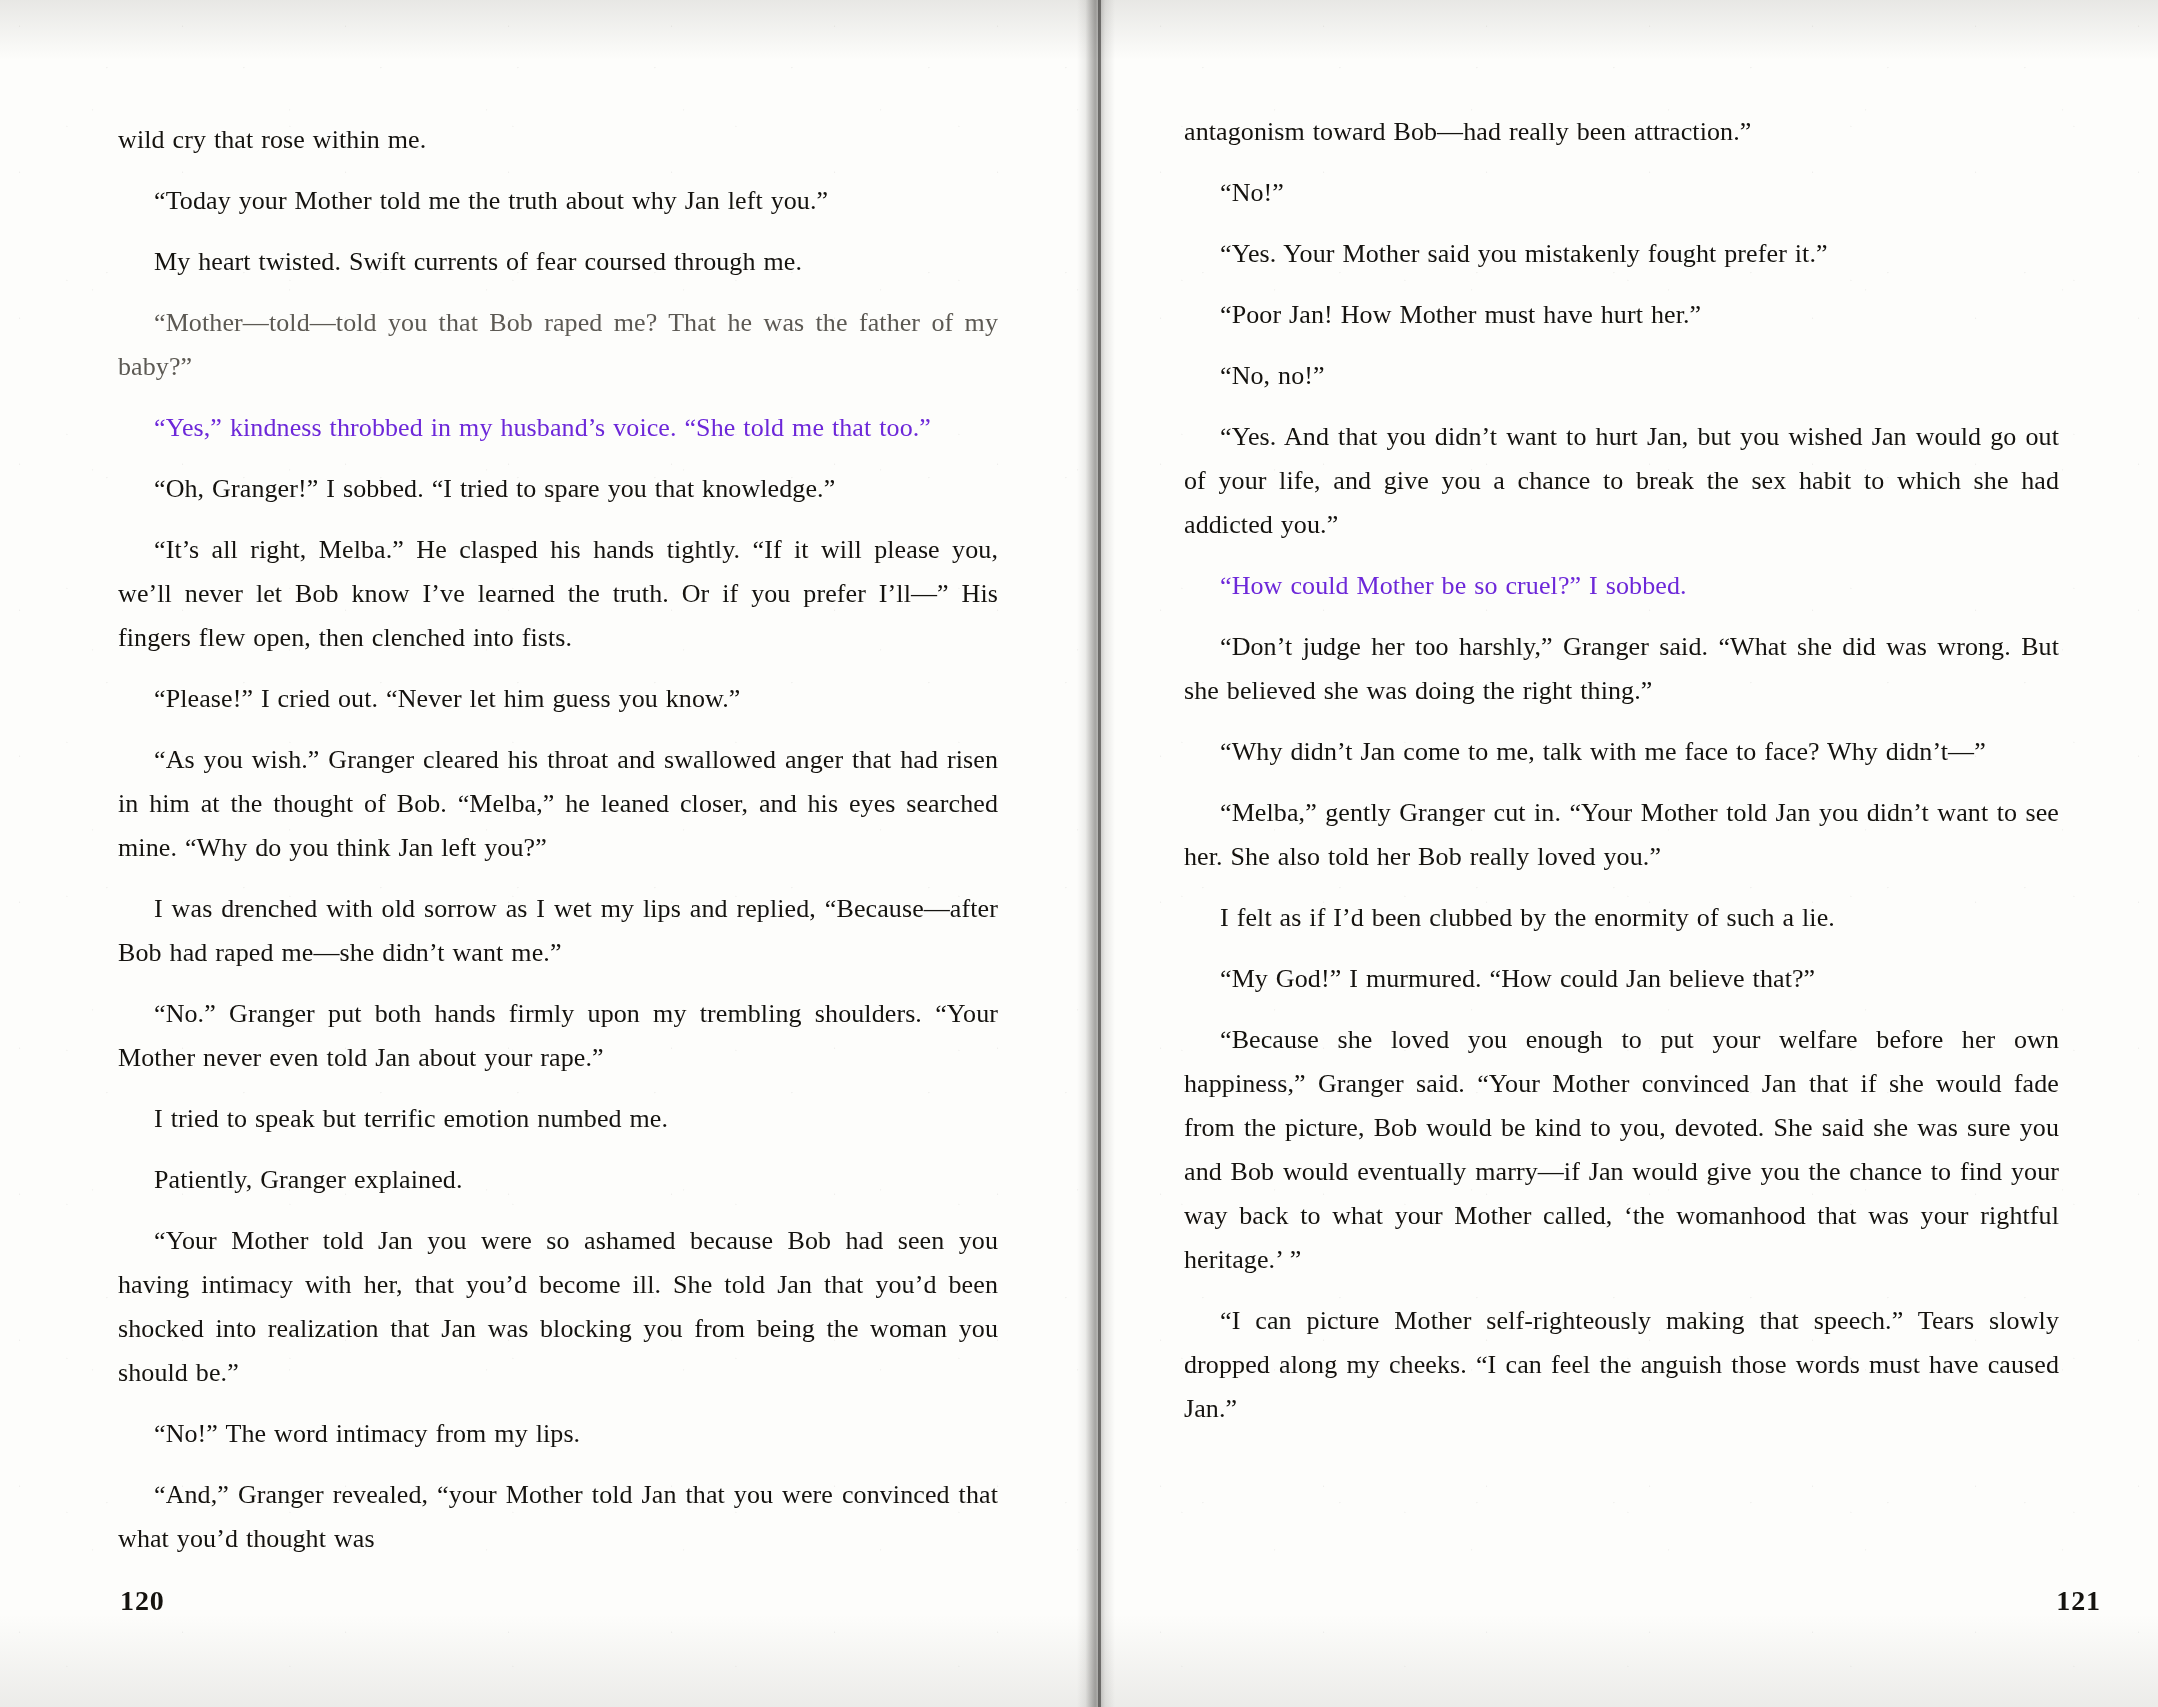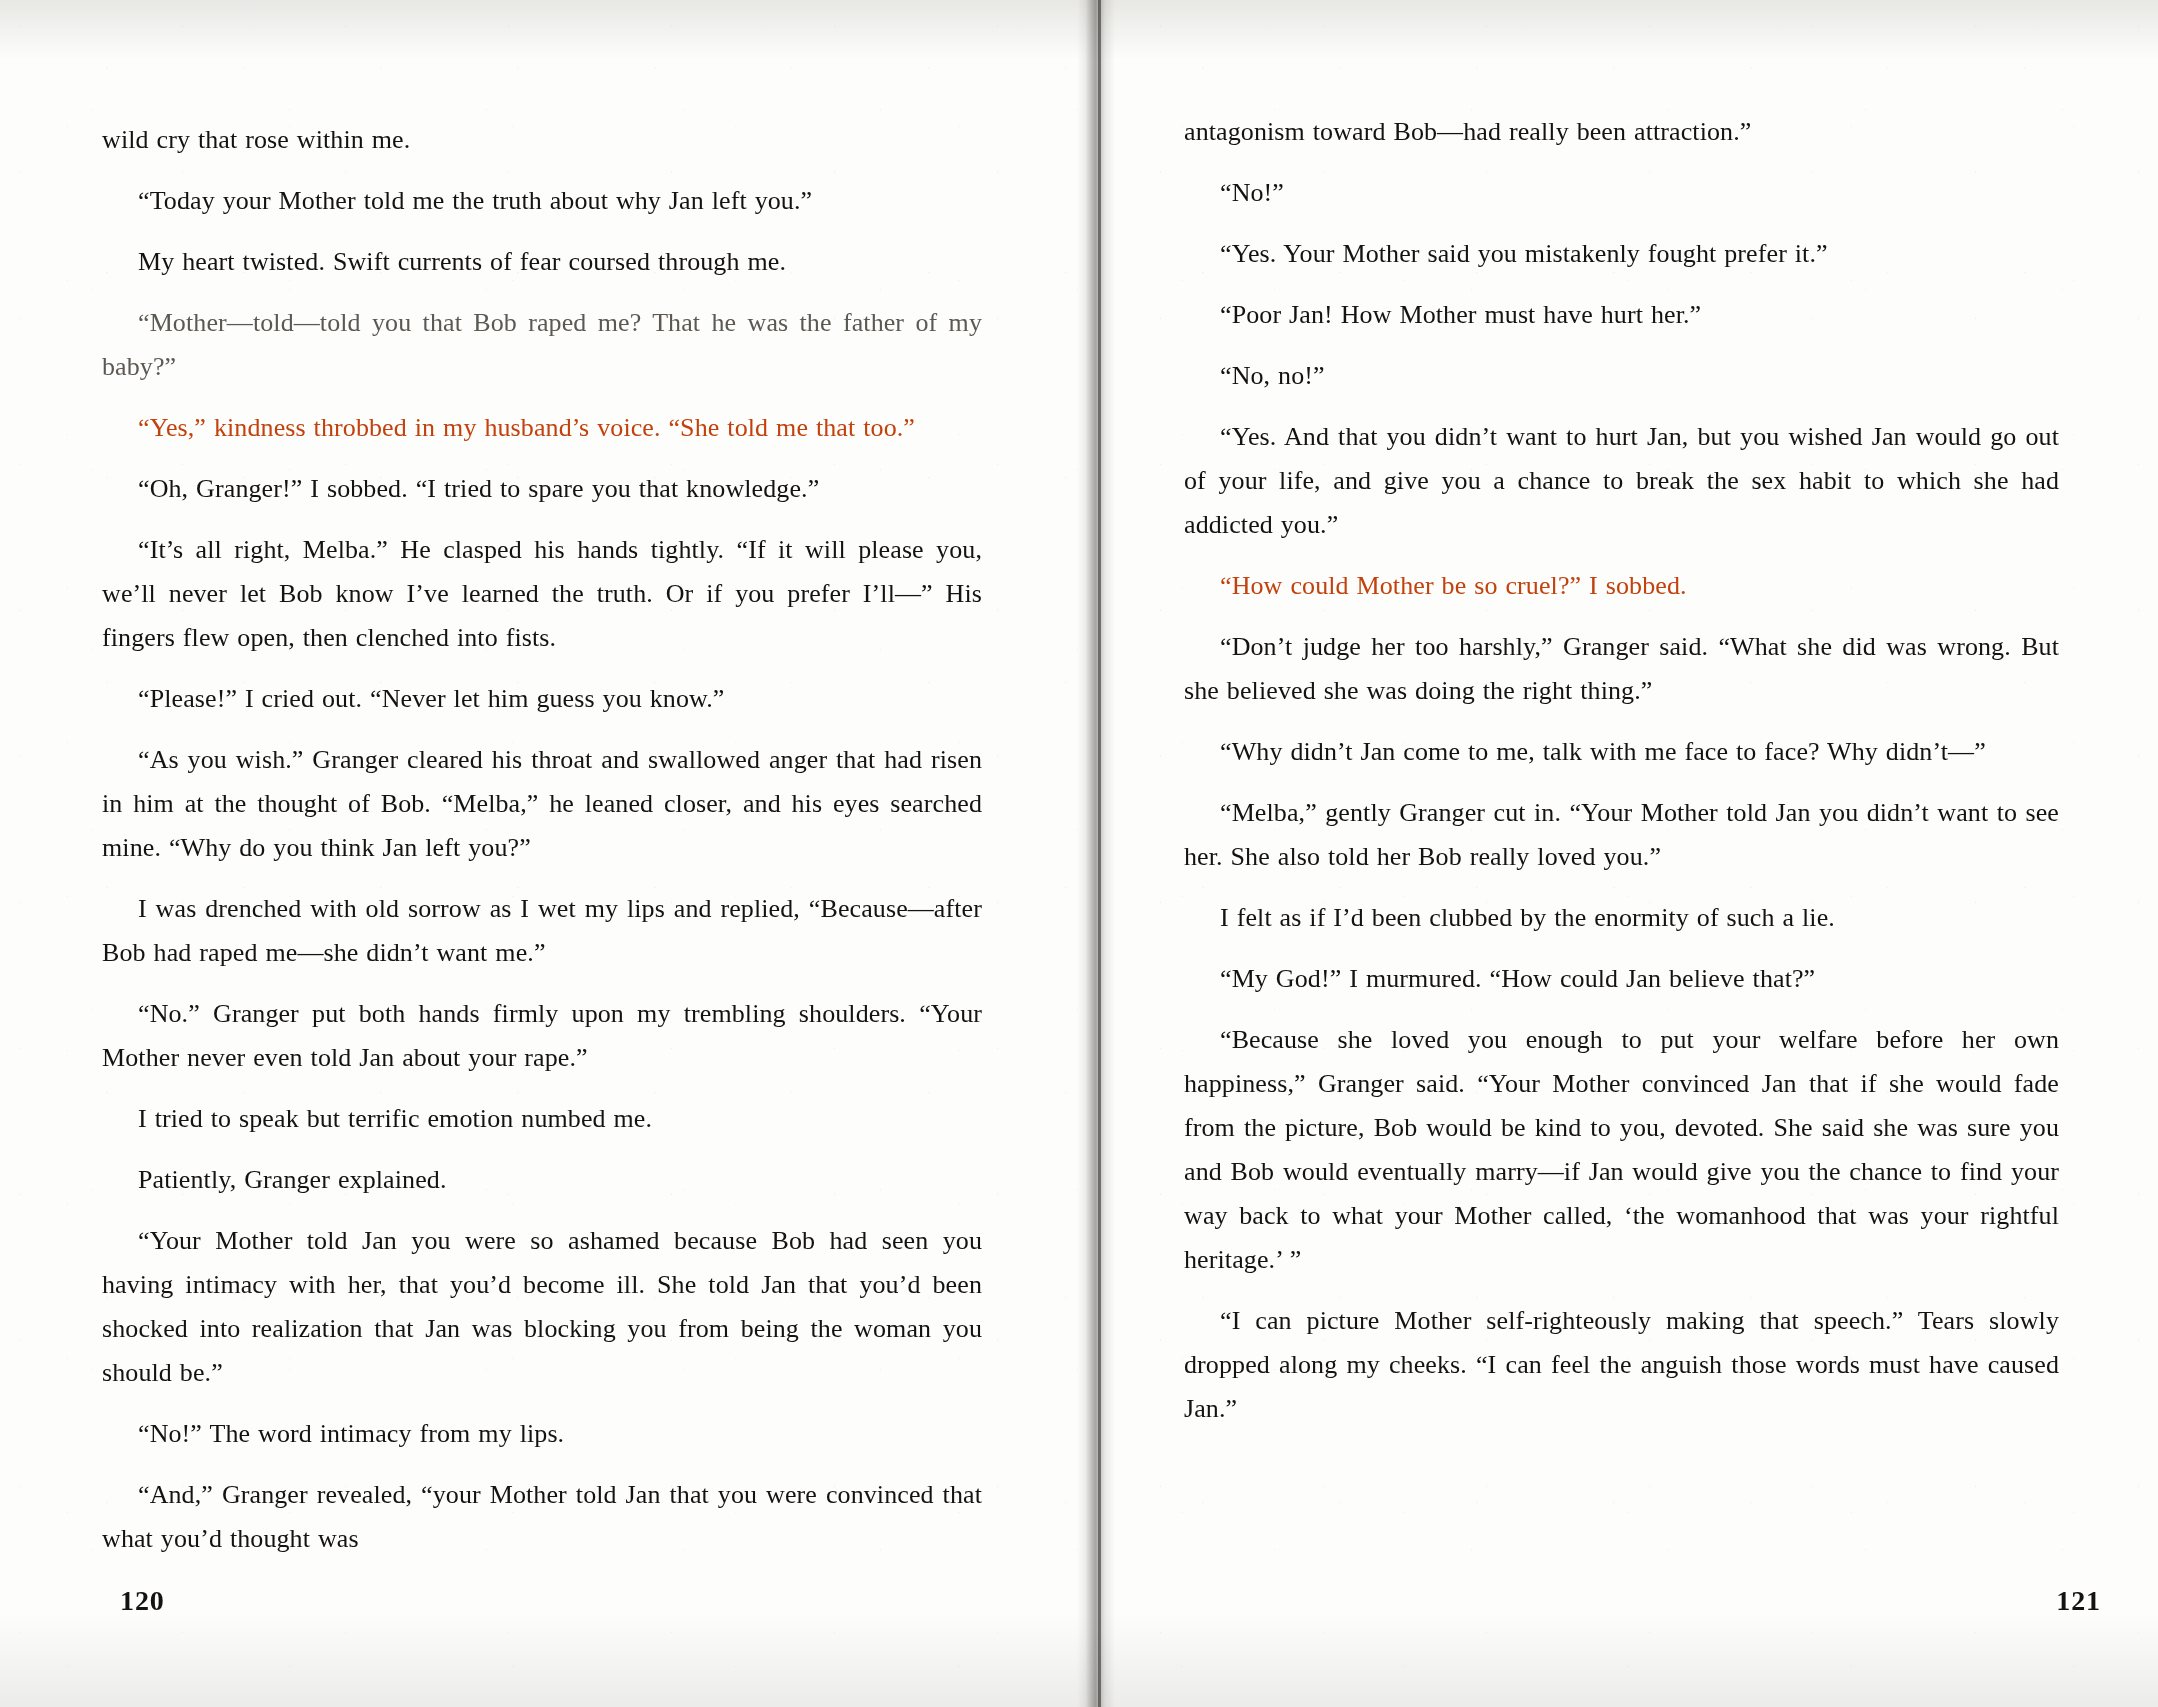--- a/index.html
+++ b/index.html
@@ -70,21 +70,21 @@
     position: absolute;
     font-size: 26px;
     line-height: 44px;
     text-align: justify;
     text-justify: inter-word;
     letter-spacing: 0.1px;
     word-spacing: 1.3px;
     color: #15130f;
   }
   .textblock.left {
-    left: 102px;
+    left: 118px;
     top: 118px;
     width: 880px;
   }
   .textblock.right {
     left: 60px;
     top: 110px;
     width: 875px;
   }
   .textblock p {
     margin: 0;
@@ -92,21 +92,21 @@
   }
   .textblock p.ind {
     text-indent: 36px;
     margin-top: 17px;
   }
   
   .faded {
     color: #5c5953;
   }
   .faded2 {
-    color: #c2410c;
+    color: #6d28d9;
   }
   .folio {
     position: absolute;
     font-size: 28px;
     font-weight: 700;
     letter-spacing: 0.9px;
     color: #15130f;
     text-align: right;
   }
   .folio-left {

